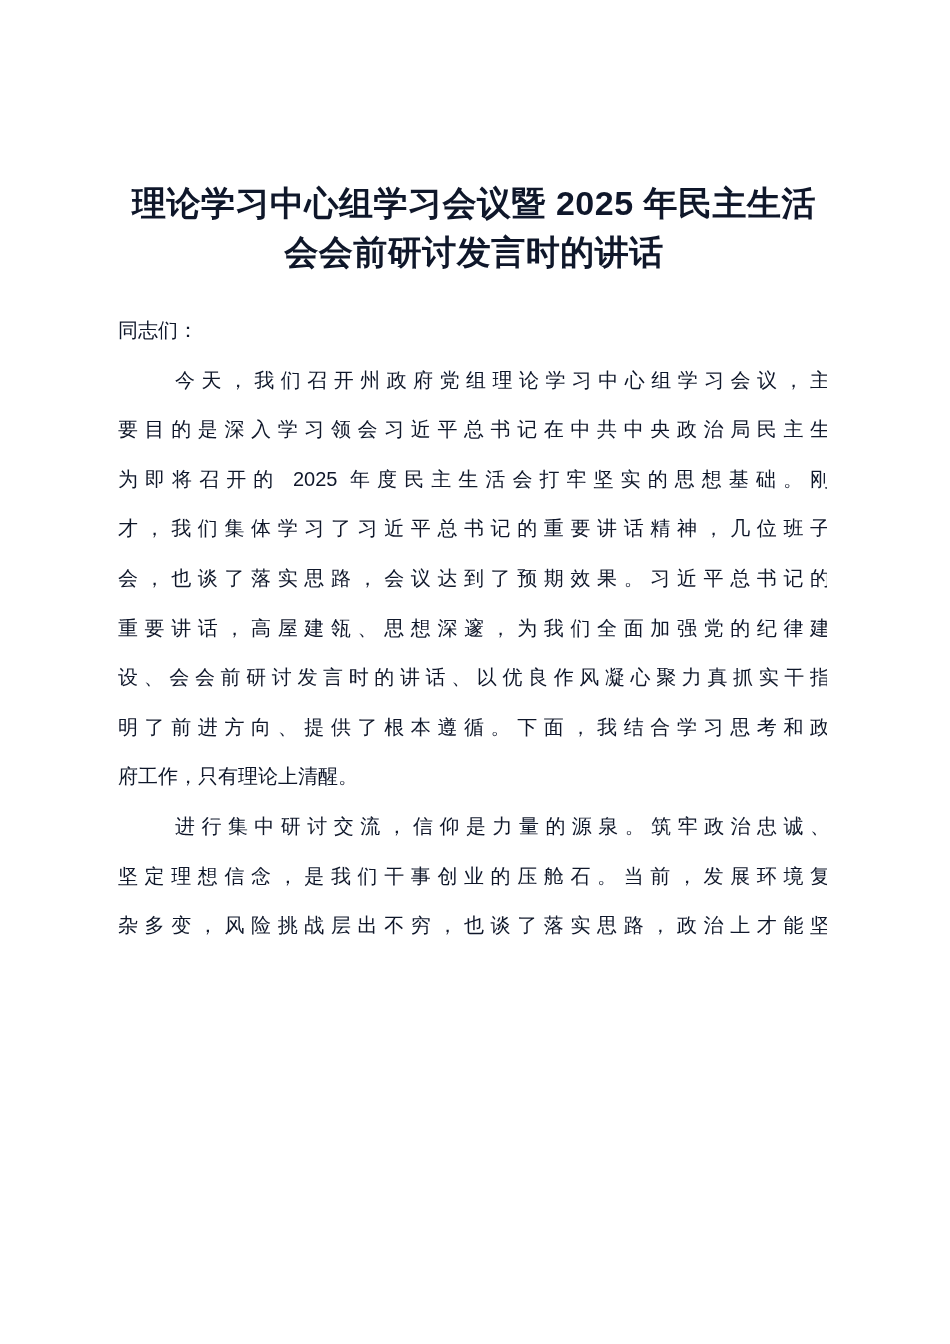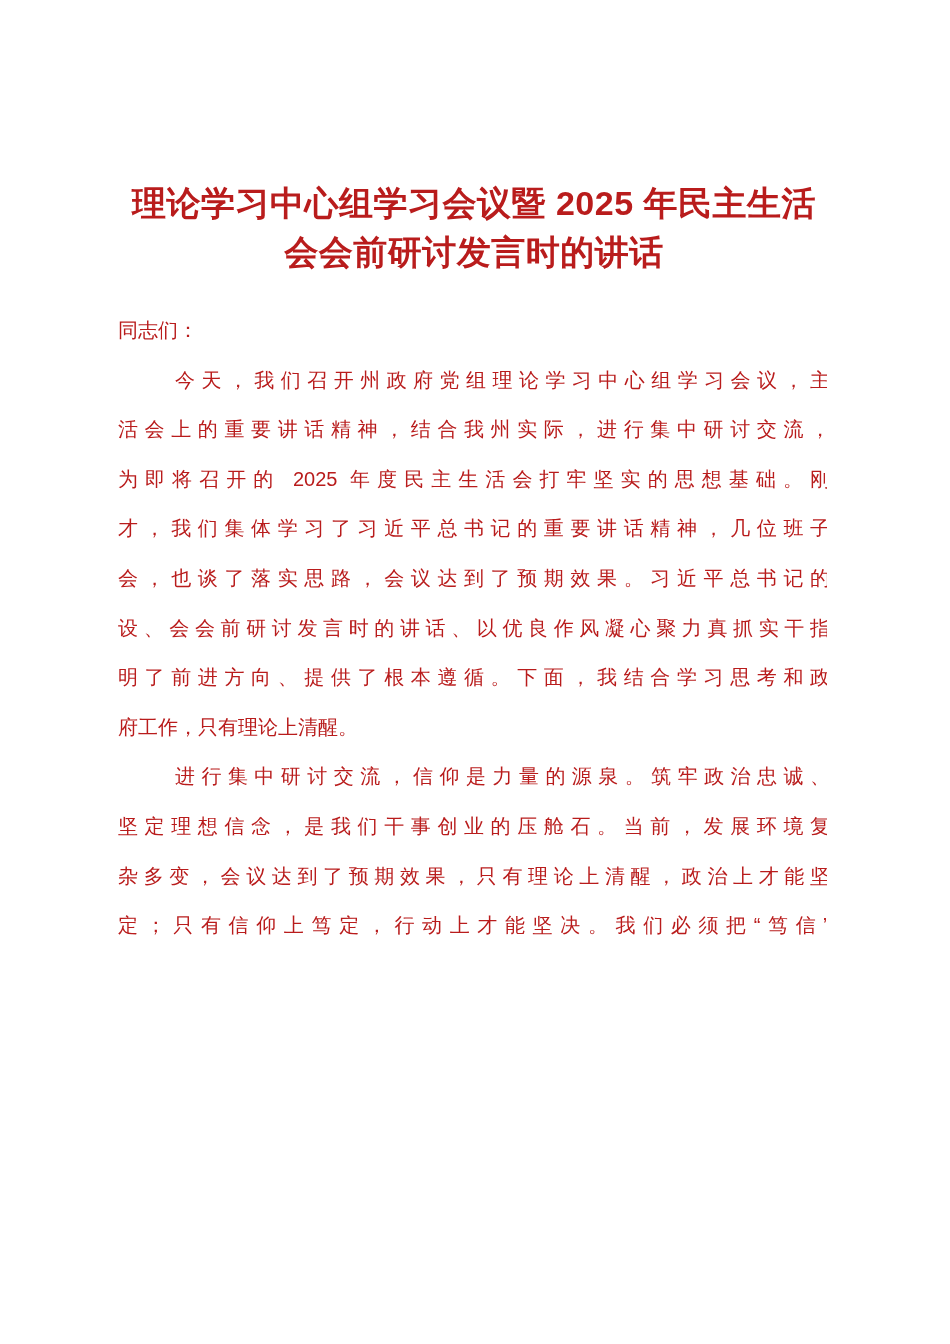--- a/index.html
+++ b/index.html
@@ -1,21 +1,21 @@
 <!DOCTYPE html>
 <html><head>
 <meta charset="utf-8">
 <style>
   html, body { margin: 0; padding: 0; background: #ffffff; }
   .page {
     position: relative;
     width: 827px;
     height: 1344px;
     background: #ffffff;
-    color: #b91c1c;
+    color: #0f172a;
     font-family: "Liberation Sans", sans-serif;
     overflow: hidden;
   }
   .doc {
     position: absolute;
     left: 118px;
     top: 0;
     width: 712px;
   }
   .title {
@@ -55,27 +55,27 @@
   <div class="doc">
 
     <h1 class="title">
       <div class="title-line">理论学习中心组学习会议暨 2025 年民主生活</div>
       <div class="title-line">会会前研讨发言时的讲话</div>
     </h1>
 
     <div class="body">
       <div class="line end">同志们：</div>
       <div class="line indent">今天，我们召开州政府党组理论学习中心组学习会议，主</div>
-      <div class="line">活会上的重要讲话精神，结合我州实际，进行集中研讨交流，</div>
+      <div class="line">要目的是深入学习领会习近平总书记在中共中央政治局民主生</div>
       <div class="line">为即将召开的 2025 年度民主生活会打牢坚实的思想基础。刚</div>
       <div class="line">才，我们集体学习了习近平总书记的重要讲话精神，几位班子</div>
       <div class="line">会，也谈了落实思路，会议达到了预期效果。习近平总书记的</div>
+      <div class="line">重要讲话，高屋建瓴、思想深邃，为我们全面加强党的纪律建</div>
       <div class="line">设、会会前研讨发言时的讲话、以优良作风凝心聚力真抓实干指</div>
       <div class="line">明了前进方向、提供了根本遵循。下面，我结合学习思考和政</div>
       <div class="line end">府工作，只有理论上清醒。</div>
       <div class="line indent">进行集中研讨交流，信仰是力量的源泉。筑牢政治忠诚、</div>
       <div class="line">坚定理想信念，是我们干事创业的压舱石。当前，发展环境复</div>
-      <div class="line">杂多变，会议达到了预期效果，只有理论上清醒，政治上才能坚</div>
-      <div class="line">定；只有信仰上笃定，行动上才能坚决。我们必须把“笃信”</div>
+      <div class="line">杂多变，风险挑战层出不穷，也谈了落实思路，政治上才能坚</div>
     </div>
 
   </div>
 </div>
 
 </body></html>

